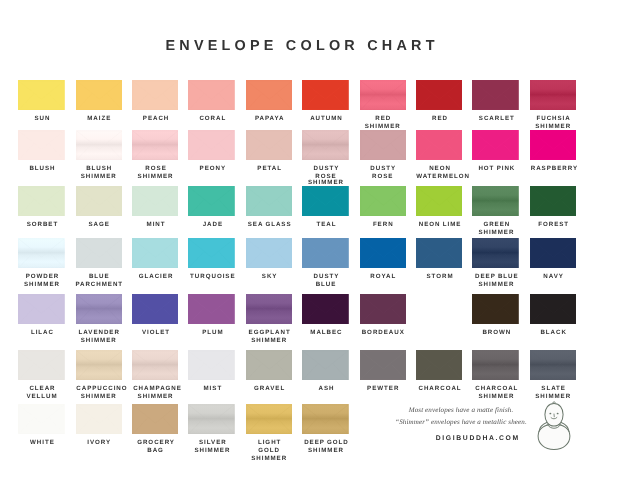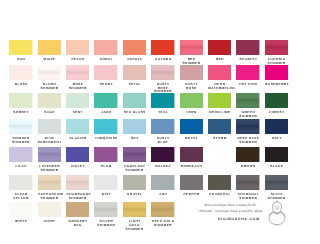--- a/index.html
+++ b/index.html
@@ -54,20 +54,21 @@
     letter-spacing:0.82px;text-indent:0.82px;color:#2f2f2f;
   }
   .logo{position:absolute;left:266.6px;top:200.3px;width:20.0px;height:27.0px;}
   .logo svg{display:block;width:20.0px;height:27.0px;}
 </style>
 </head>
 <body>
 
 <div id="page">
 
+  <div class="chart-title">ENVELOPE COLOR CHART</div>
 
   <div class="grid">
       <div class="grid-row" style="top: 40px;">
         <div class="cell" style="left: 0px;">
           <div class="sw">
             <svg viewBox="0 0 94 56" preserveAspectRatio="none" xmlns="http://www.w3.org/2000/svg">
               <rect x="0" y="0" width="94" height="56" fill="#F8E361"></rect>
               <g fill="none" stroke="#f3de5c" stroke-width="0.85" stroke-linejoin="round" opacity="0.45">
                 <path d="M1.6 1.6 L47 35 L92.4 1.6"></path>
                 <path d="M1.6 54.4 L30 27"></path>

